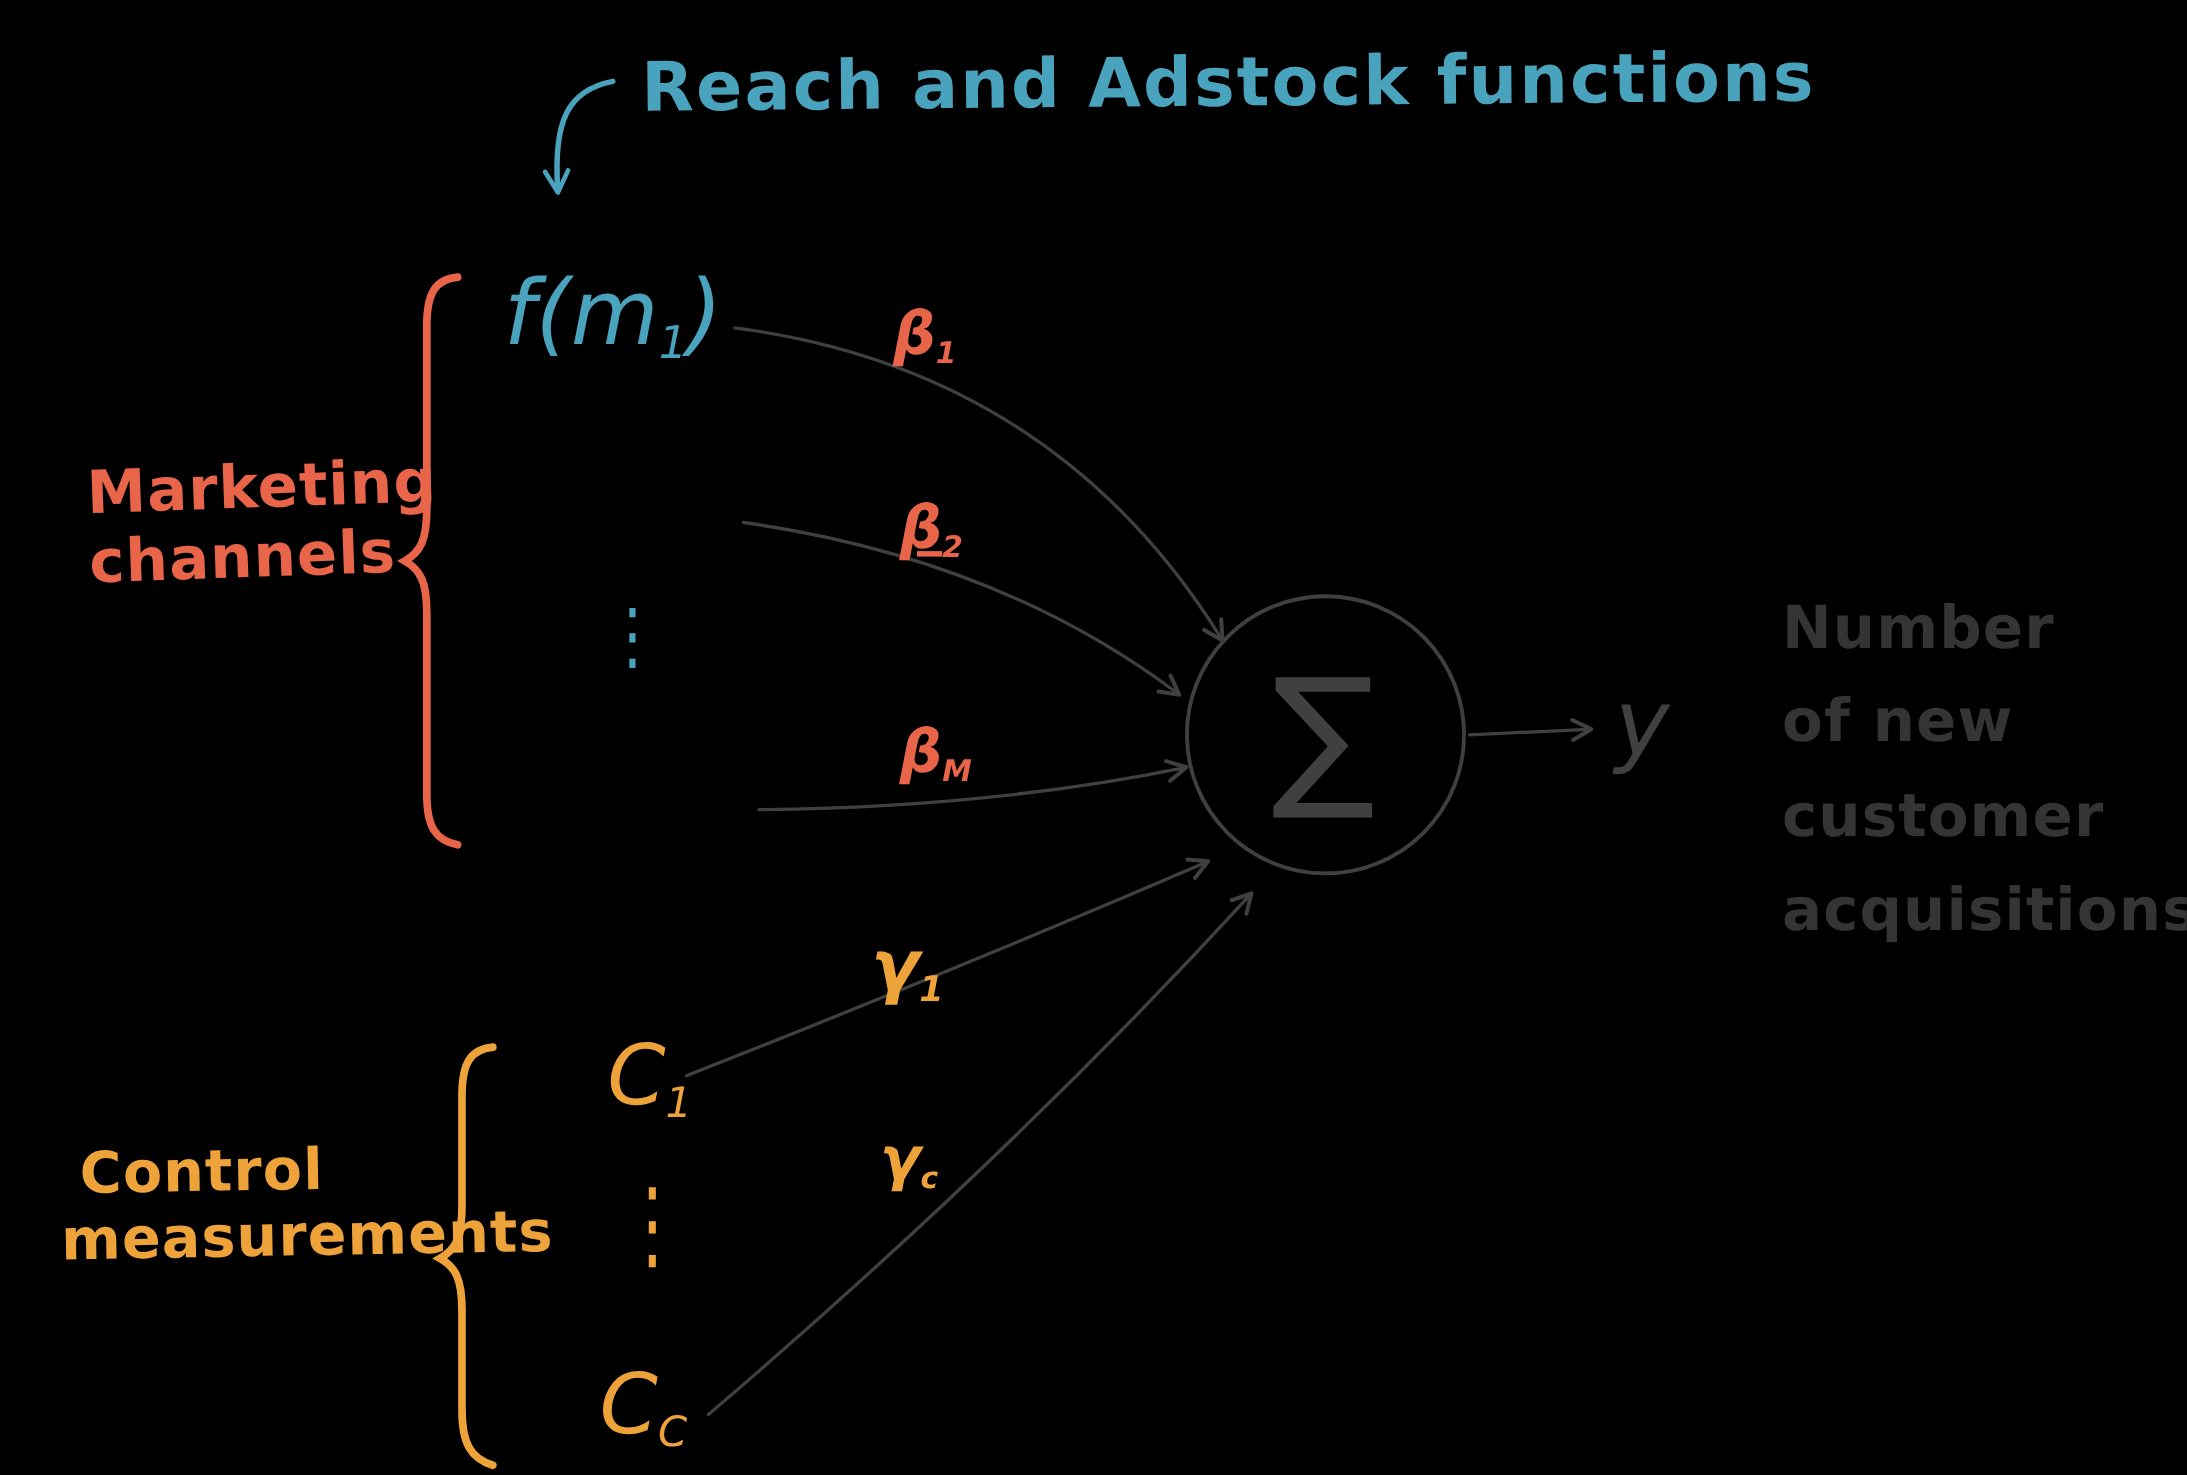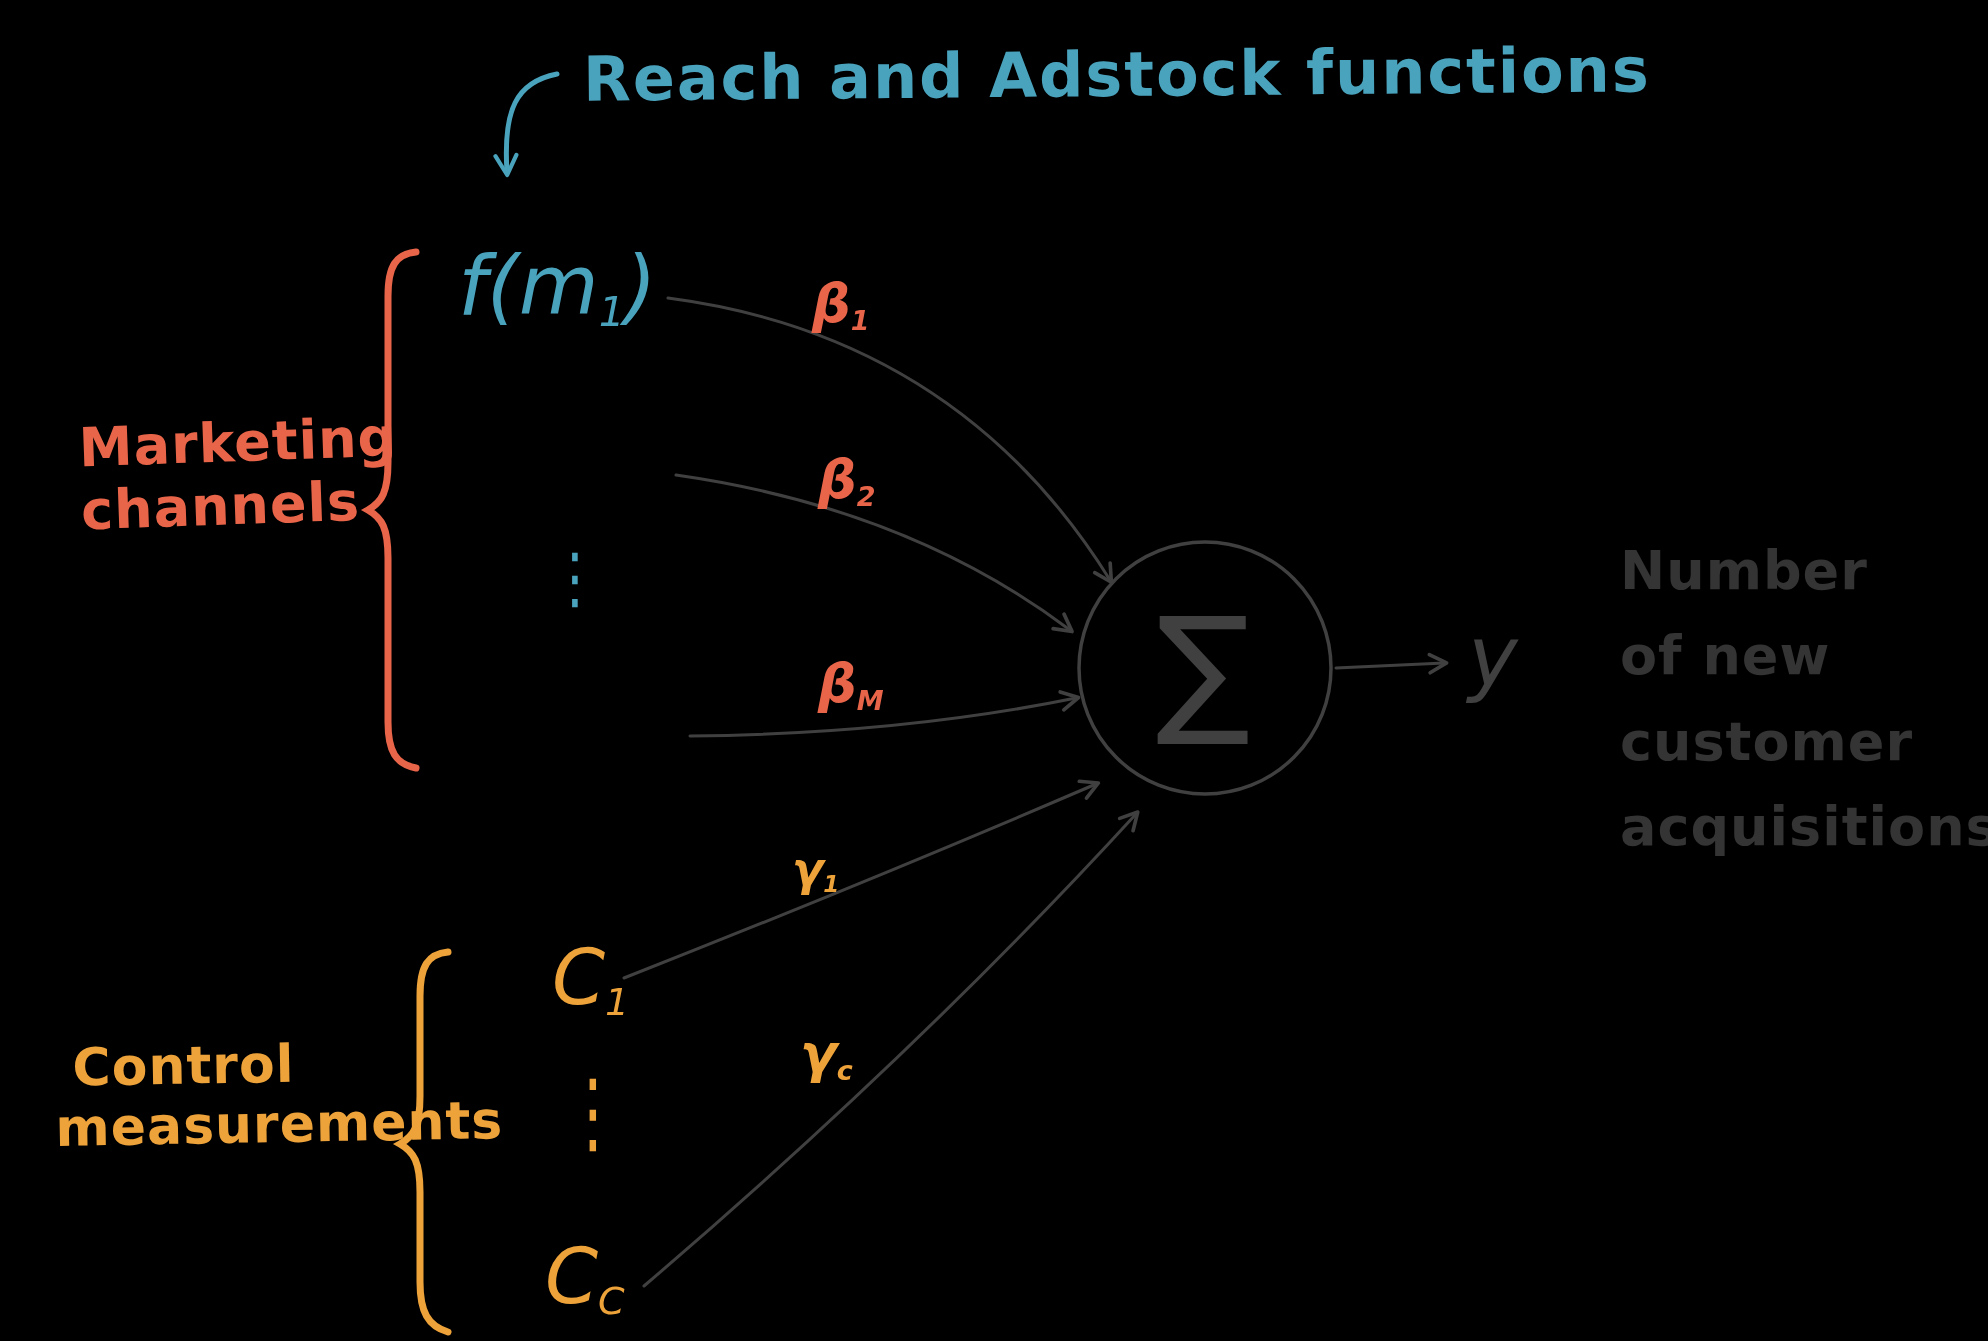--- a/index.html
+++ b/index.html
@@ -70,28 +70,28 @@
     <span>f(m</span><sub>1</sub><span>)</span>
   </div>
 
 
   <div class="abs teal dots" style="left:548px; top:545px; font-size:54px; transform:scaleY(1.25);">⋮</div>
 
 
   <div class="abs red math" style="left:812px; top:272px; font-size:54px; font-weight:bold;">
     <span>β</span><sub>1</sub>
   </div>
-  <div class="abs red math" style="left:818px; top:448px; font-size:54px; font-weight:bold;">
+  <div class="abs red math" style="left:818px; top:448px; font-size:54px; font-weight:bold;text-decoration:underline;">
     <span>β</span><sub>2</sub>
   </div>
   <div class="abs red math" style="left:818px; top:652px; font-size:54px; font-weight:bold;">
     <span>β</span><sub>M</sub>
   </div>
 
-  <div class="abs yellow math" style="left:792px; top:842px; font-size:46px; font-weight:bold;">
+  <div class="abs yellow math" style="left:792px; top:842px; font-size:64px; font-weight:bold;">
     <span>γ</span><sub>1</sub>
   </div>
   <div class="abs yellow math" style="left:800px; top:1022px; font-size:54px; font-weight:bold;">
     <span>γ</span><sub>c</sub>
   </div>
 
   <div class="abs yellow label" style="left:55px; top:1034px; font-size:52px; transform:rotate(-1deg);">
     <div style="margin-left:18px;">Control</div>
     <div>measurements</div>
   </div>

